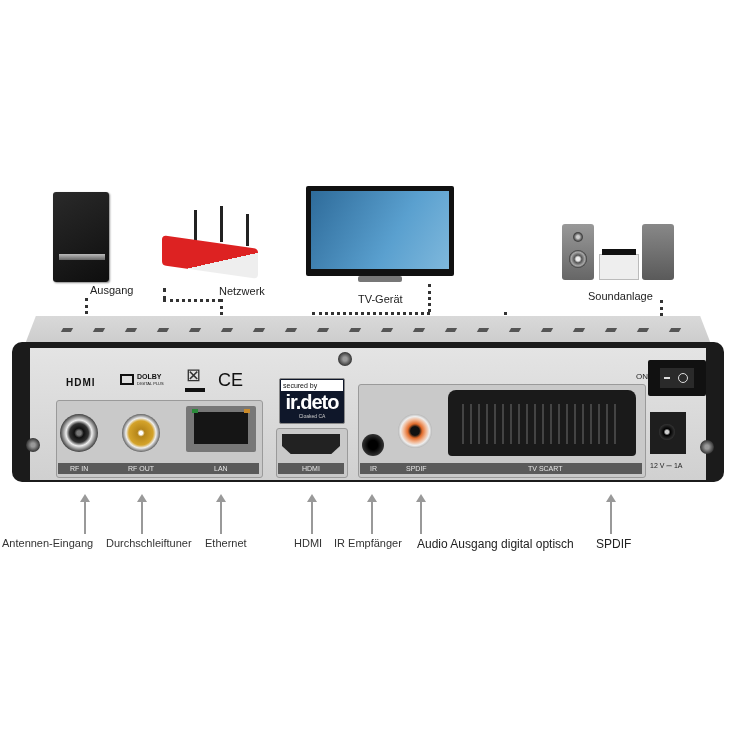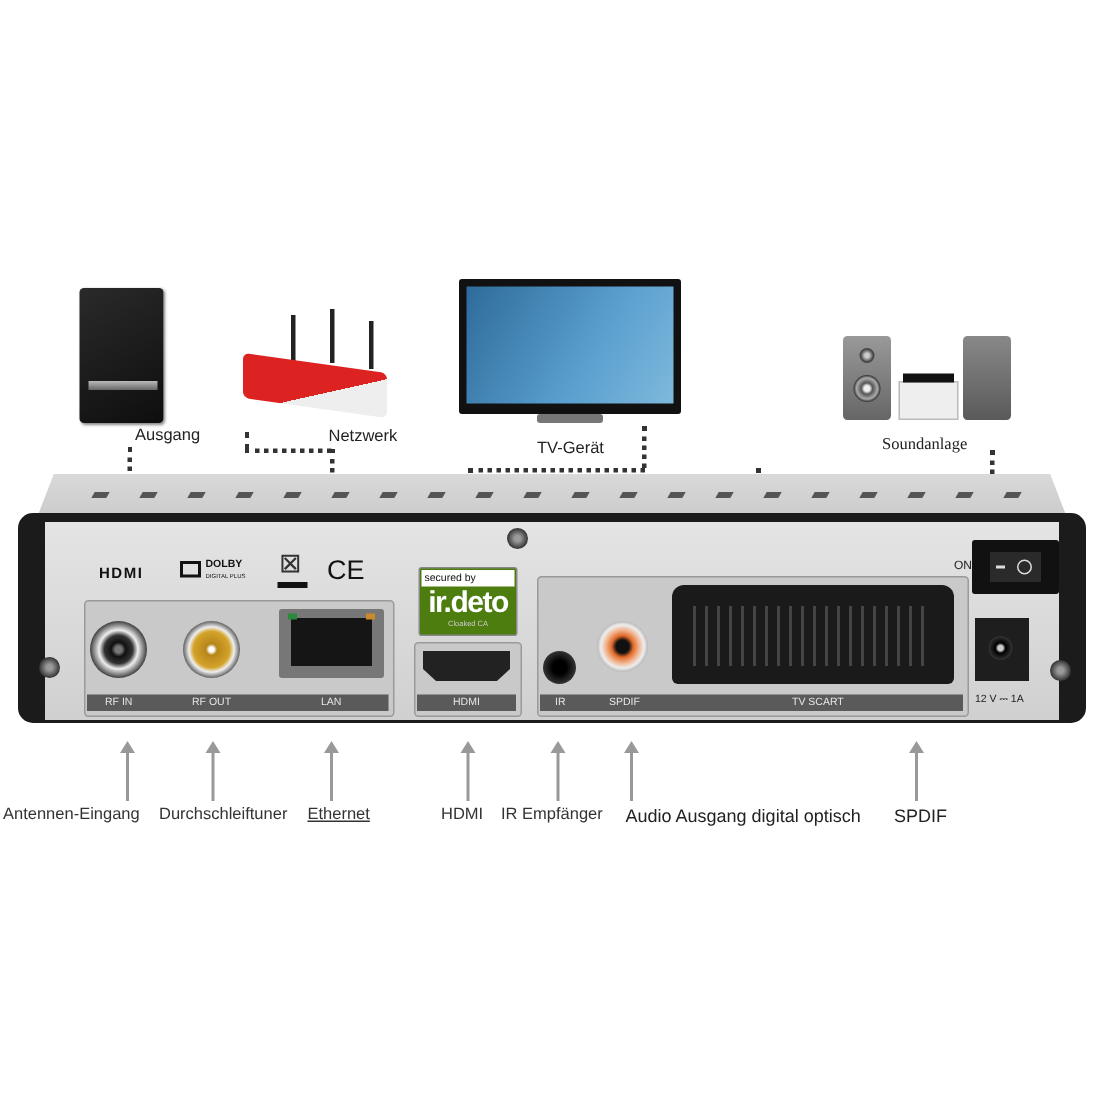--- a/index.html
+++ b/index.html
@@ -30,21 +30,21 @@
   .lid{left:22px;top:316px;width:692px;height:36px;background:linear-gradient(#d9d9d9,#c8c8c8);clip-path:polygon(2% 0,98% 0,100% 100%,0 100%);}
   .vent{position:absolute;top:12px;width:10px;height:4px;background:#555;transform:skewX(-30deg);}
   .chassis{left:12px;top:342px;width:712px;height:140px;background:#1b1b1b;border-radius:10px;}
   .panel{left:30px;top:348px;width:676px;height:132px;background:linear-gradient(#e4e4e4,#d0d0d0);}
   .jackbox{position:absolute;background:#c9c9c9;border:1px solid #9a9a9a;border-radius:3px;}
   .portbar{position:absolute;height:11px;background:#5a5a5a;color:#e6e6e6;font-size:7px;line-height:11px;}
   .portbar span{position:absolute;top:0;}
   .coax{position:absolute;width:38px;height:38px;border-radius:50%;}
   .screw{position:absolute;width:14px;height:14px;border-radius:50%;background:radial-gradient(#999 20%,#333 70%);}
   .logo-text{position:absolute;font-weight:bold;font-size:9px;color:#111;}
-  .irdeto{position:absolute;left:279px;top:378px;width:64px;height:44px;background:#4d7c0f;border:1px solid #888;border-radius:2px;}
+  .irdeto{position:absolute;left:279px;top:378px;width:64px;height:44px;background:#0f172a;border:1px solid #888;border-radius:2px;}
   .irdeto .top{position:absolute;left:1px;top:1px;right:1px;height:11px;background:#fff;font-size:7px;color:#111;line-height:11px;padding-left:2px;}
   .irdeto .name{position:absolute;left:0;right:0;top:12px;text-align:center;color:#fff;font-size:20px;font-weight:bold;line-height:22px;letter-spacing:-1px;}
   .irdeto .sub{position:absolute;left:0;right:0;top:34px;text-align:center;color:#ccc;font-size:5px;}
 
   
   .arrow{position:absolute;width:2px;height:34px;background:#999;top:500px;}
   .arrow::before{content:"";position:absolute;left:-4px;top:-6px;border-left:5px solid transparent;border-right:5px solid transparent;border-bottom:8px solid #999;}
   .blabel{position:absolute;top:537px;font-size:11px;color:#333;white-space:nowrap;}
 </style>
 </head>
@@ -74,21 +74,21 @@
 <div class="abs sound">
   <div class="spk" style="left:0;">
       <div class="t"></div>
       <div class="w"></div>
     </div>
   <div class="amp">
       <b></b>
     </div>
   <div class="spk" style="left:80px;background:linear-gradient(#888,#5a5a5a);"></div>
 </div>
-<div class="abs dev-label" style="left:588px;top:290px;font-family:Liberation Serif, serif;">Soundanlage</div>
+<div class="abs dev-label" style="left:588px;top:290px;">Soundanlage</div>
 
 <div class="dot-v" style="left:85px;top:298px;height:70px;"></div>
 <div class="dot-v" style="left:163px;top:288px;height:12px;"></div>
 <div class="dot-h" style="left:163px;top:299px;width:58px;"></div>
 <div class="dot-v" style="left:220px;top:299px;height:70px;"></div>
 <div class="dot-v" style="left:428px;top:284px;height:28px;"></div>
 <div class="dot-h" style="left:312px;top:312px;width:118px;"></div>
 <div class="dot-v" style="left:312px;top:312px;height:58px;"></div>
 <div class="dot-v" style="left:504px;top:312px;height:62px;"></div>
 <div class="dot-v" style="left:660px;top:300px;height:28px;"></div>
@@ -184,17 +184,17 @@
 <div class="arrow" style="left:84px;"></div>
 <div class="arrow" style="left:141px;"></div>
 <div class="arrow" style="left:220px;"></div>
 <div class="arrow" style="left:311px;"></div>
 <div class="arrow" style="left:371px;"></div>
 <div class="arrow" style="left:420px;"></div>
 <div class="arrow" style="left:610px;"></div>
 
 <div class="blabel" style="left:2px;">Antennen-Eingang</div>
 <div class="blabel" style="left:106px;">Durchschleiftuner</div>
-<div class="blabel" style="left:205px;text-decoration:underline;">Ethernet</div>
+<div class="blabel" style="left:205px;">Ethernet</div>
 <div class="blabel" style="left:294px;">HDMI</div>
 <div class="blabel" style="left:334px;">IR Empfänger</div>
 <div class="blabel" style="left:417px;font-size:12px;color:#222;">Audio Ausgang digital optisch</div>
 <div class="blabel" style="left:596px;font-size:12px;color:#222;">SPDIF</div>
 
 </body></html>

